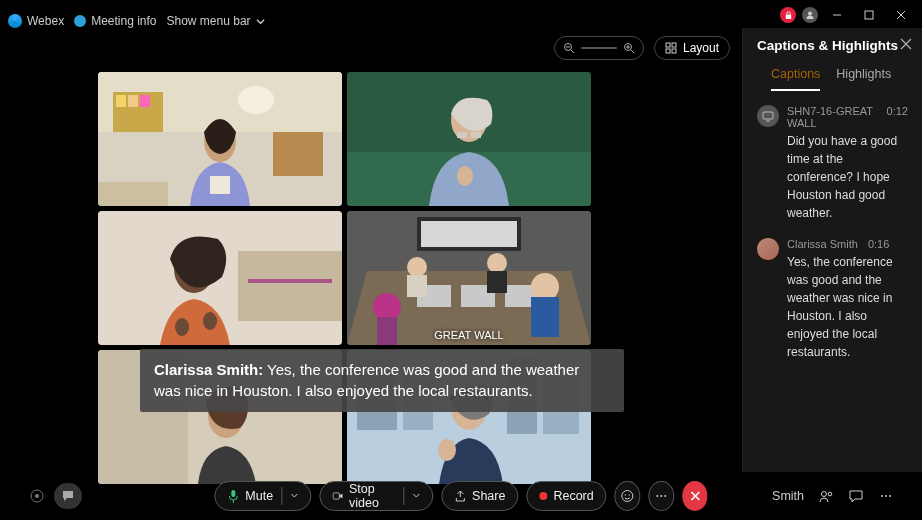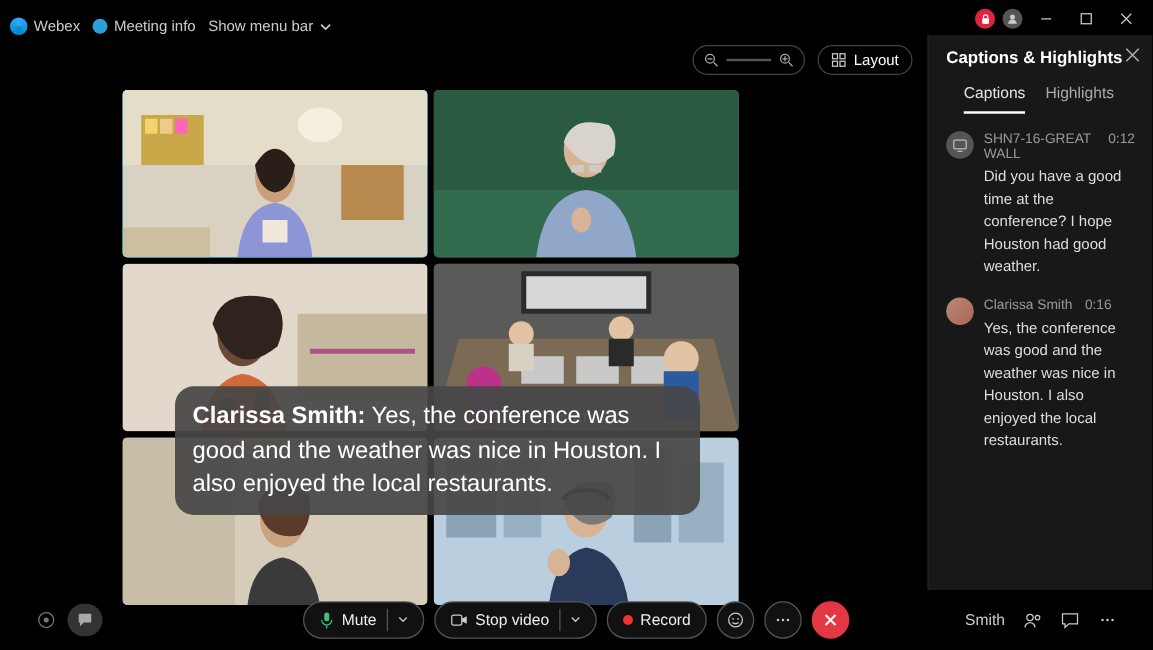--- a/index.html
+++ b/index.html
@@ -15,29 +15,29 @@
   .content{display:flex;height:444px;}
   .stage{flex:1;position:relative;padding:8px 12px;}
   .top-controls{position:absolute;top:8px;right:12px;display:flex;gap:10px;align-items:center;}
   .zoom{display:flex;align-items:center;gap:6px;border:1px solid #444;border-radius:14px;padding:2px 8px;height:24px;}
   .zoom-line{width:36px;height:2px;background:#555;border-radius:2px;}
   .layout-btn{display:flex;align-items:center;gap:6px;border:1px solid #444;border-radius:14px;padding:3px 10px;font-size:12px;height:24px;}
   .grid{position:absolute;top:44px;left:98px;display:grid;grid-template-columns:244px 244px;grid-template-rows:134px 134px 134px;gap:5px;}
   .tile{background:#737373;border-radius:4px;position:relative;overflow:hidden;}
   .tile.active{outline:2px solid #07c1f5;outline-offset:-2px;}
   .room-label{position:absolute;bottom:4px;left:50%;transform:translateX(-50%);font-size:11px;color:#fff;text-shadow:0 0 4px #000;}
-  .caption-overlay{position:absolute;left:140px;bottom:60px;width:420px;background:rgba(70,70,70,.92);border-radius:15px;padding:10px 14px;font-size:19px;line-height:1.45;}
+  .caption-overlay{position:absolute;left:140px;bottom:60px;width:484px;background:rgba(70,70,70,.92);border-radius:2px;padding:10px 14px;font-size:15px;line-height:1.45;}
   .caption-overlay .speaker{font-weight:600;}
   .panel{width:180px;background:#181818;border-left:1px solid #222;display:flex;flex-direction:column;position:relative;}
   .panel-head{padding:10px 14px 0 14px;}
   .panel-title{font-size:13.5px;font-weight:600;}
   .panel-close{position:absolute;top:10px;right:10px;color:#aaa;cursor:pointer;}
   .tabs{display:flex;gap:16px;margin-top:14px;font-size:12.5px;color:#aaa;padding:0 14px;}
   .tab{padding-bottom:8px;cursor:pointer;}
-  .tab.active{color:#e5e5e5;border-bottom:2px solid #fff;}
+  .tab.active{color:#a16207;border-bottom:2px solid #fff;}
   .panel-body{padding:14px;font-size:12px;color:#ddd;display:flex;flex-direction:column;gap:16px;overflow-y:auto;}
   .cap-item{display:flex;gap:8px;}
   .avatar{width:22px;height:22px;border-radius:50%;flex-shrink:0;}
   .avatar.device{background:#555;display:flex;align-items:center;justify-content:center;}
   .avatar.person{background:linear-gradient(135deg,#b87,#a65);}
   .cap-meta{display:flex;gap:10px;font-size:11px;color:#999;margin-bottom:3px;}
   .cap-text{line-height:1.5;}
   .footer{height:48px;display:flex;align-items:center;padding:0 28px;gap:6px;}
   .footer-left{display:flex;align-items:center;gap:8px;}
   .footer-center{display:flex;align-items:center;gap:8px;margin-left:auto;margin-right:auto;position:absolute;left:50%;transform:translateX(-50%);}
@@ -305,20 +305,26 @@
           <path d="M9 5l4-2v6l-4-2z" fill="#ccc"></path>
         </svg>
       <span>Stop video</span>
       <span class="chev">
           <svg width="8" height="8" viewBox="0 0 8 8">
             <path d="M1 2l3 3 3-3" stroke="#ccc" fill="none"></path>
           </svg>
         </span>
     </div>
     <div class="fbtn">
+      <svg width="12" height="12" viewBox="0 0 12 12">
+          <path d="M6 1v6M3 4l3-3 3 3M2 8v3h8V8" stroke="#ccc" fill="none"></path>
+        </svg>
+      <span>Share</span>
+    </div>
+    <div class="fbtn">
       <span class="rec-dot"></span>
       <span>Record</span>
     </div>
     <div class="ficon">
       <svg width="14" height="14" viewBox="0 0 14 14">
           <circle cx="7" cy="7" r="5.5" stroke="#ccc" fill="none"></circle>
           <circle cx="5" cy="6" r=".7" fill="#ccc"></circle>
           <circle cx="9" cy="6" r=".7" fill="#ccc"></circle>
           <path d="M4.5 9q2.5 2 5 0" stroke="#ccc" fill="none"></path>
         </svg>

